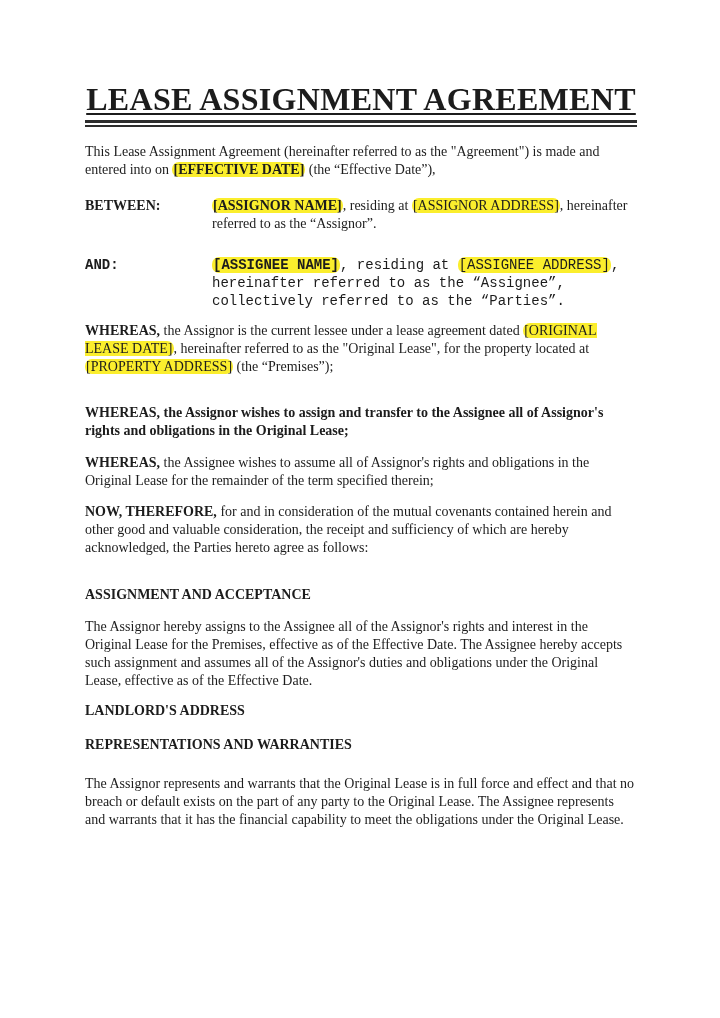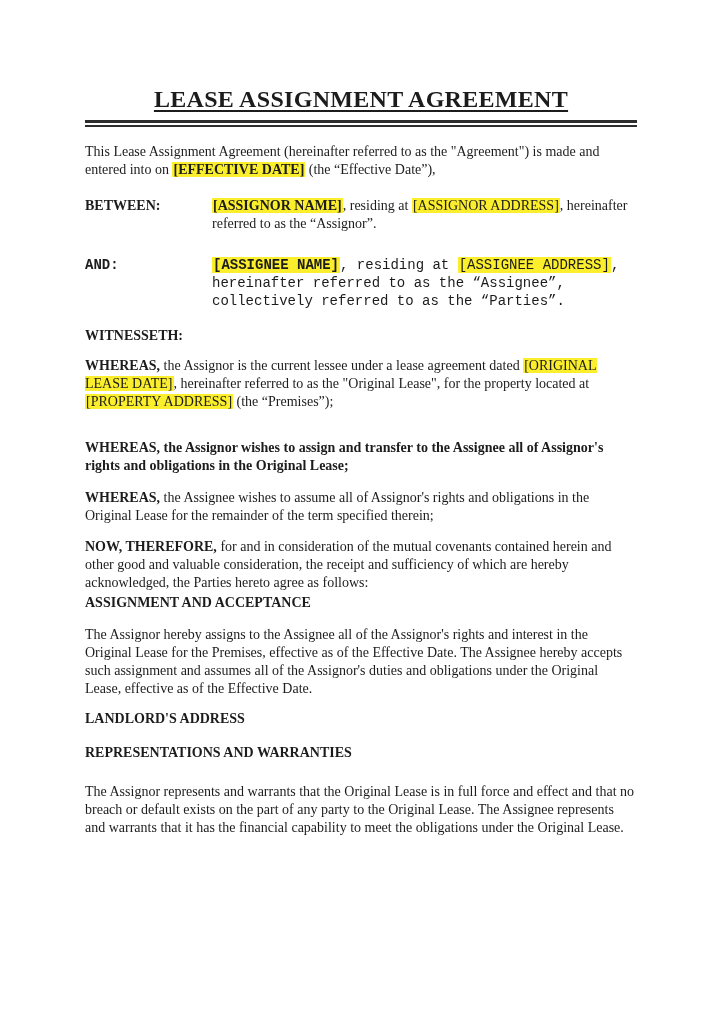--- a/index.html
+++ b/index.html
@@ -16,21 +16,21 @@
     overflow: hidden;
     box-sizing: border-box;
   }
   .content {
     position: absolute;
     left: 85px; top: 0;
     width: 552px;
   }
   .doc-title {
     margin: 86px 0 0 0;
-    font-size: 24px;
+    font-size: 32px;
     font-weight: bold;
     line-height: 26px;
     text-align: center;
     text-decoration: underline;
     text-decoration-thickness: 2px;
     text-underline-offset: 3px;
     letter-spacing: 0.3px;
   }
   .title-rule {
     margin-top: 8px;
@@ -45,37 +45,38 @@
   }
   h2 { font-weight: bold; font-size: 14px; }
   .intro          { margin-top: 16px; }
   .row-between    { margin-top: 18px; }
   .row-and        { margin-top: 23px; font-family: Liberation Mono, monospace; }
   .witnesseth     { margin-top: 17px; }
   .whereas-1      { margin-top: 12px; }
   .whereas-2      { margin-top: 28px; font-weight: bold; }
   .whereas-3      { margin-top: 14px; }
   .now-therefore  { margin-top: 13px; }
-  .h-assignment   { margin-top: 2px; }
+  .h-assignment   { margin-top: 29px; }
   .p-assignment   { margin-top: 14px; }
   .h-landlord     { margin-top: 12px; }
   .p-landlord     { margin-top: 16px; }
   .h-reps         { margin-top: 16px; }
   .p-reps         { margin-top: 21px; }
   .party-row { display: flex; }
   .party-label {
     flex: none;
     width: 127px;
     font-weight: bold;
   }
   .party-content { flex: 1; }
   mark.hl {
     background: #fbee2d;
     color: inherit;
     padding: 0 1px;
+    border-radius: 7px;
   }
   .bold { font-weight: bold; }
 </style>
 </head>
 <body>
 
 <div class="page">
   <div class="content">
 
     <h1 class="doc-title">LEASE ASSIGNMENT AGREEMENT</h1>
@@ -86,21 +87,20 @@
     <div class="party-row row-between">
       <div class="party-label">BETWEEN:</div>
       <div class="party-content"><mark class="hl bold">[ASSIGNOR NAME]</mark><span>, residing at </span><mark class="hl">[ASSIGNOR ADDRESS]</mark><span>, hereinafter referred to as the “Assignor”.</span></div>
     </div>
 
     <div class="party-row row-and">
       <div class="party-label">AND:</div>
       <div class="party-content"><mark class="hl bold">[ASSIGNEE NAME]</mark><span>, residing at </span><mark class="hl">[ASSIGNEE ADDRESS]</mark><span>, hereinafter referred to as the “Assignee”, collectively referred to as the “Parties”.</span></div>
     </div>
 
-    <h2 class="witnesseth">WITNESSETH:</h2>
 
     <p class="whereas-1"><b>WHEREAS,</b><span> the Assignor is the current lessee under a lease agreement dated </span><mark class="hl">[ORIGINAL LEASE DATE]</mark><span>, hereinafter referred to as the "Original Lease", for the property located at </span><mark class="hl">[PROPERTY ADDRESS]</mark><span> (the “Premises”);</span></p>
 
     <p class="whereas-2"><b>WHEREAS,</b><span> the Assignor wishes to assign and transfer to the Assignee all of Assignor's rights and obligations in the Original Lease;</span></p>
 
     <p class="whereas-3"><b>WHEREAS,</b><span> the Assignee wishes to assume all of Assignor's rights and obligations in the Original Lease for the remainder of the term specified therein;</span></p>
 
     <p class="now-therefore"><b>NOW, THEREFORE,</b><span> for and in consideration of the mutual covenants contained herein and other good and valuable consideration, the receipt and sufficiency of which are hereby acknowledged, the Parties hereto agree as follows:</span></p>
 
     <h2 class="h-assignment">ASSIGNMENT AND ACCEPTANCE</h2>

